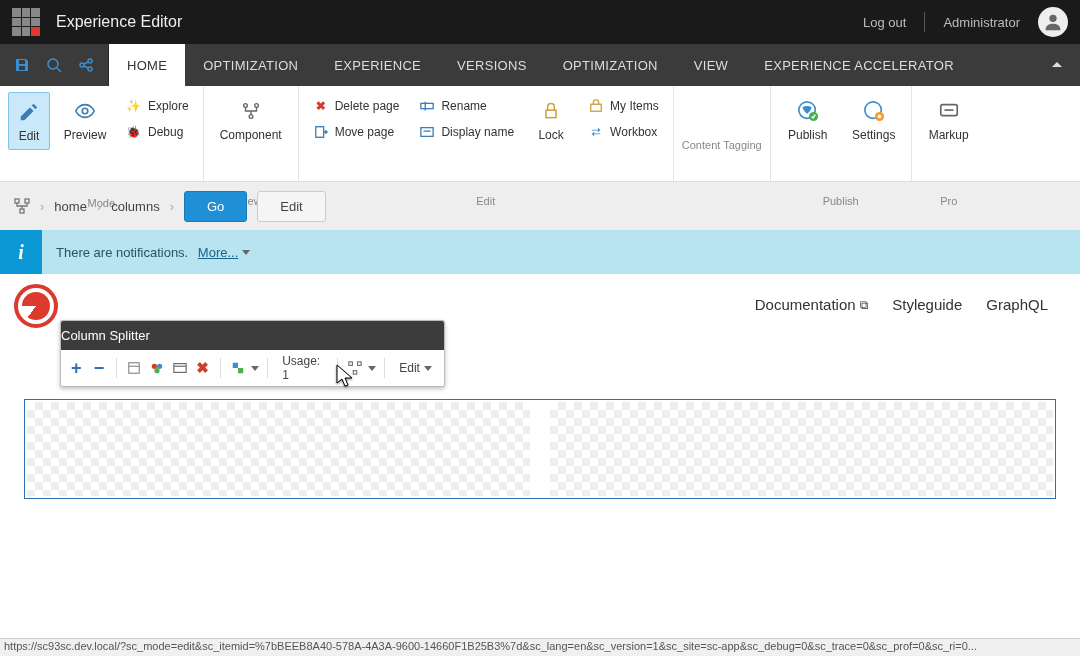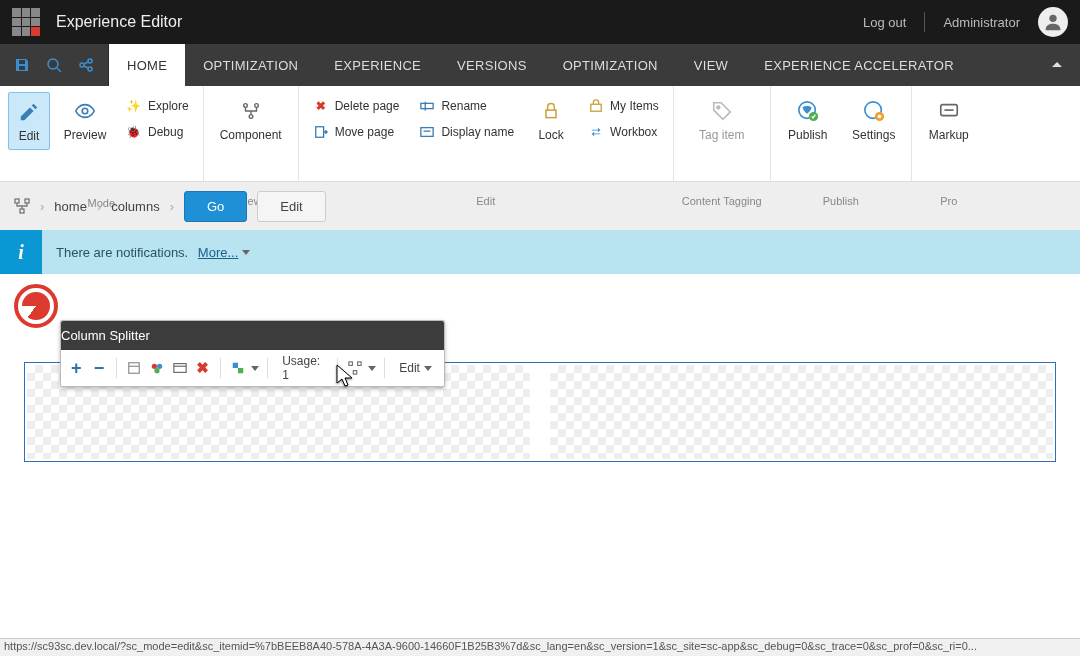--- a/index.html
+++ b/index.html
@@ -262,31 +262,20 @@
         <div class="rbtn-sm">
             <span class="ic" style="color:#3b8fd1">⮂</span>
             <span>Workbox</span>
           </div>
       </div>
     </div>
     <div class="rg-label">Edit</div>
   </div>
 
   <div class="ribbon-group">
-    <div class="rg-body">
-      <div class="rbtn-lg muted" style="width:80px">
-        <span class="ic">
-            <svg width="22" height="22" viewBox="0 0 24 24" fill="none" stroke="#bbb" stroke-width="1.8">
-              <path d="M3 3h8l10 10-8 8L3 11V3z"></path>
-              <circle cx="8" cy="8" r="1.5" fill="#bbb"></circle>
-            </svg>
-          </span>
-        <span>Tag item</span>
-      </div>
-    </div>
     <div class="rg-label">Content Tagging</div>
   </div>
 
   <div class="ribbon-group">
     <div class="rg-body">
       <div class="rbtn-lg" style="width:58px">
         <span class="ic">
             <svg width="22" height="22" viewBox="0 0 24 24">
               <circle cx="11" cy="11" r="9" fill="none" stroke="#3b8fd1" stroke-width="1.8"></circle>
               <path fill="#3b8fd1" d="M6 8c3-2 7-2 10 0-1 3-2 5-5 7-3-2-4-4-5-7z"></path>
@@ -352,20 +341,28 @@
         <span>More...</span> 
         <span class="caret-down"></span>
       </span>
   </div>
 </div>
 
 <div class="page-area">
   <div class="logo-circle">
       <div class="swirl"></div>
     </div>
+  <div class="page-nav">
+    <a>
+        <span>Documentation</span>
+        <span style="font-size:12px">⧉</span>
+      </a>
+    <a>Styleguide</a>
+    <a>GraphQL</a>
+  </div>
   <div class="placeholder-row">
     <div class="ph-col"></div>
     <div class="ph-col"></div>
   </div>
 </div>
 
 <div class="component-chrome">
   <div class="cc-title">Column Splitter</div>
   <div class="cc-toolbar">
     <div class="cc-btn" style="color:#2f6fb5;font-weight:bold;font-size:18px">+</div>

